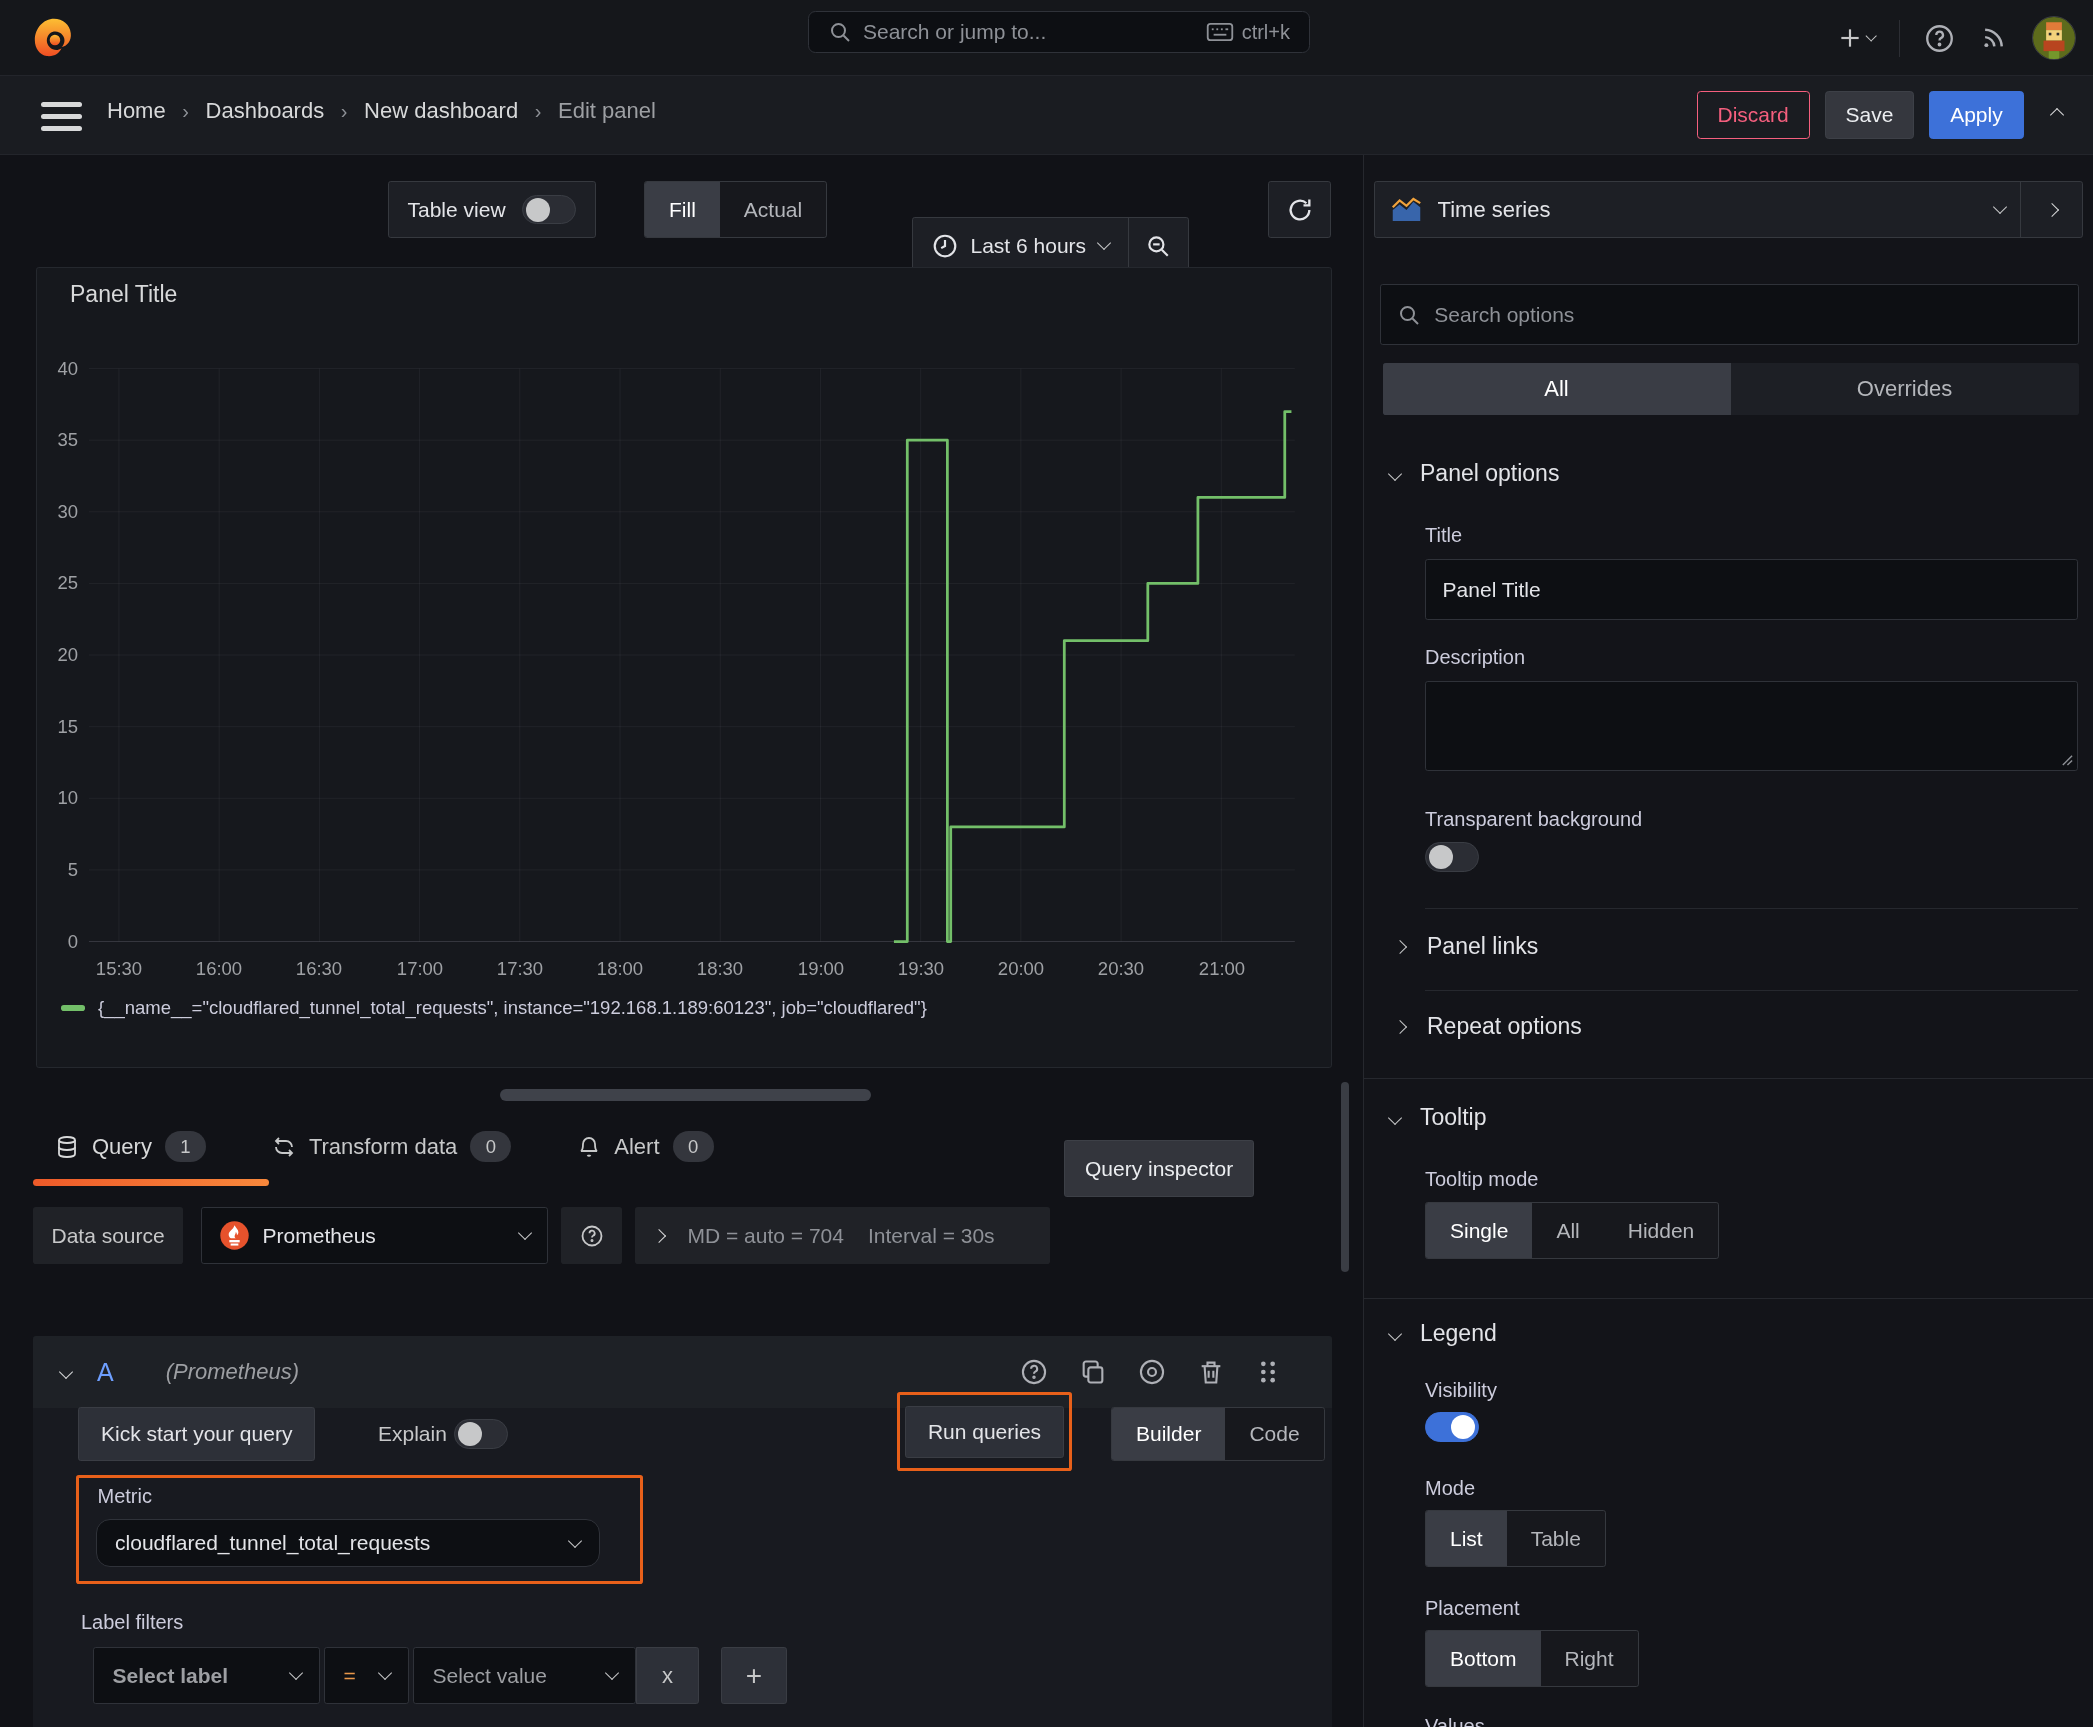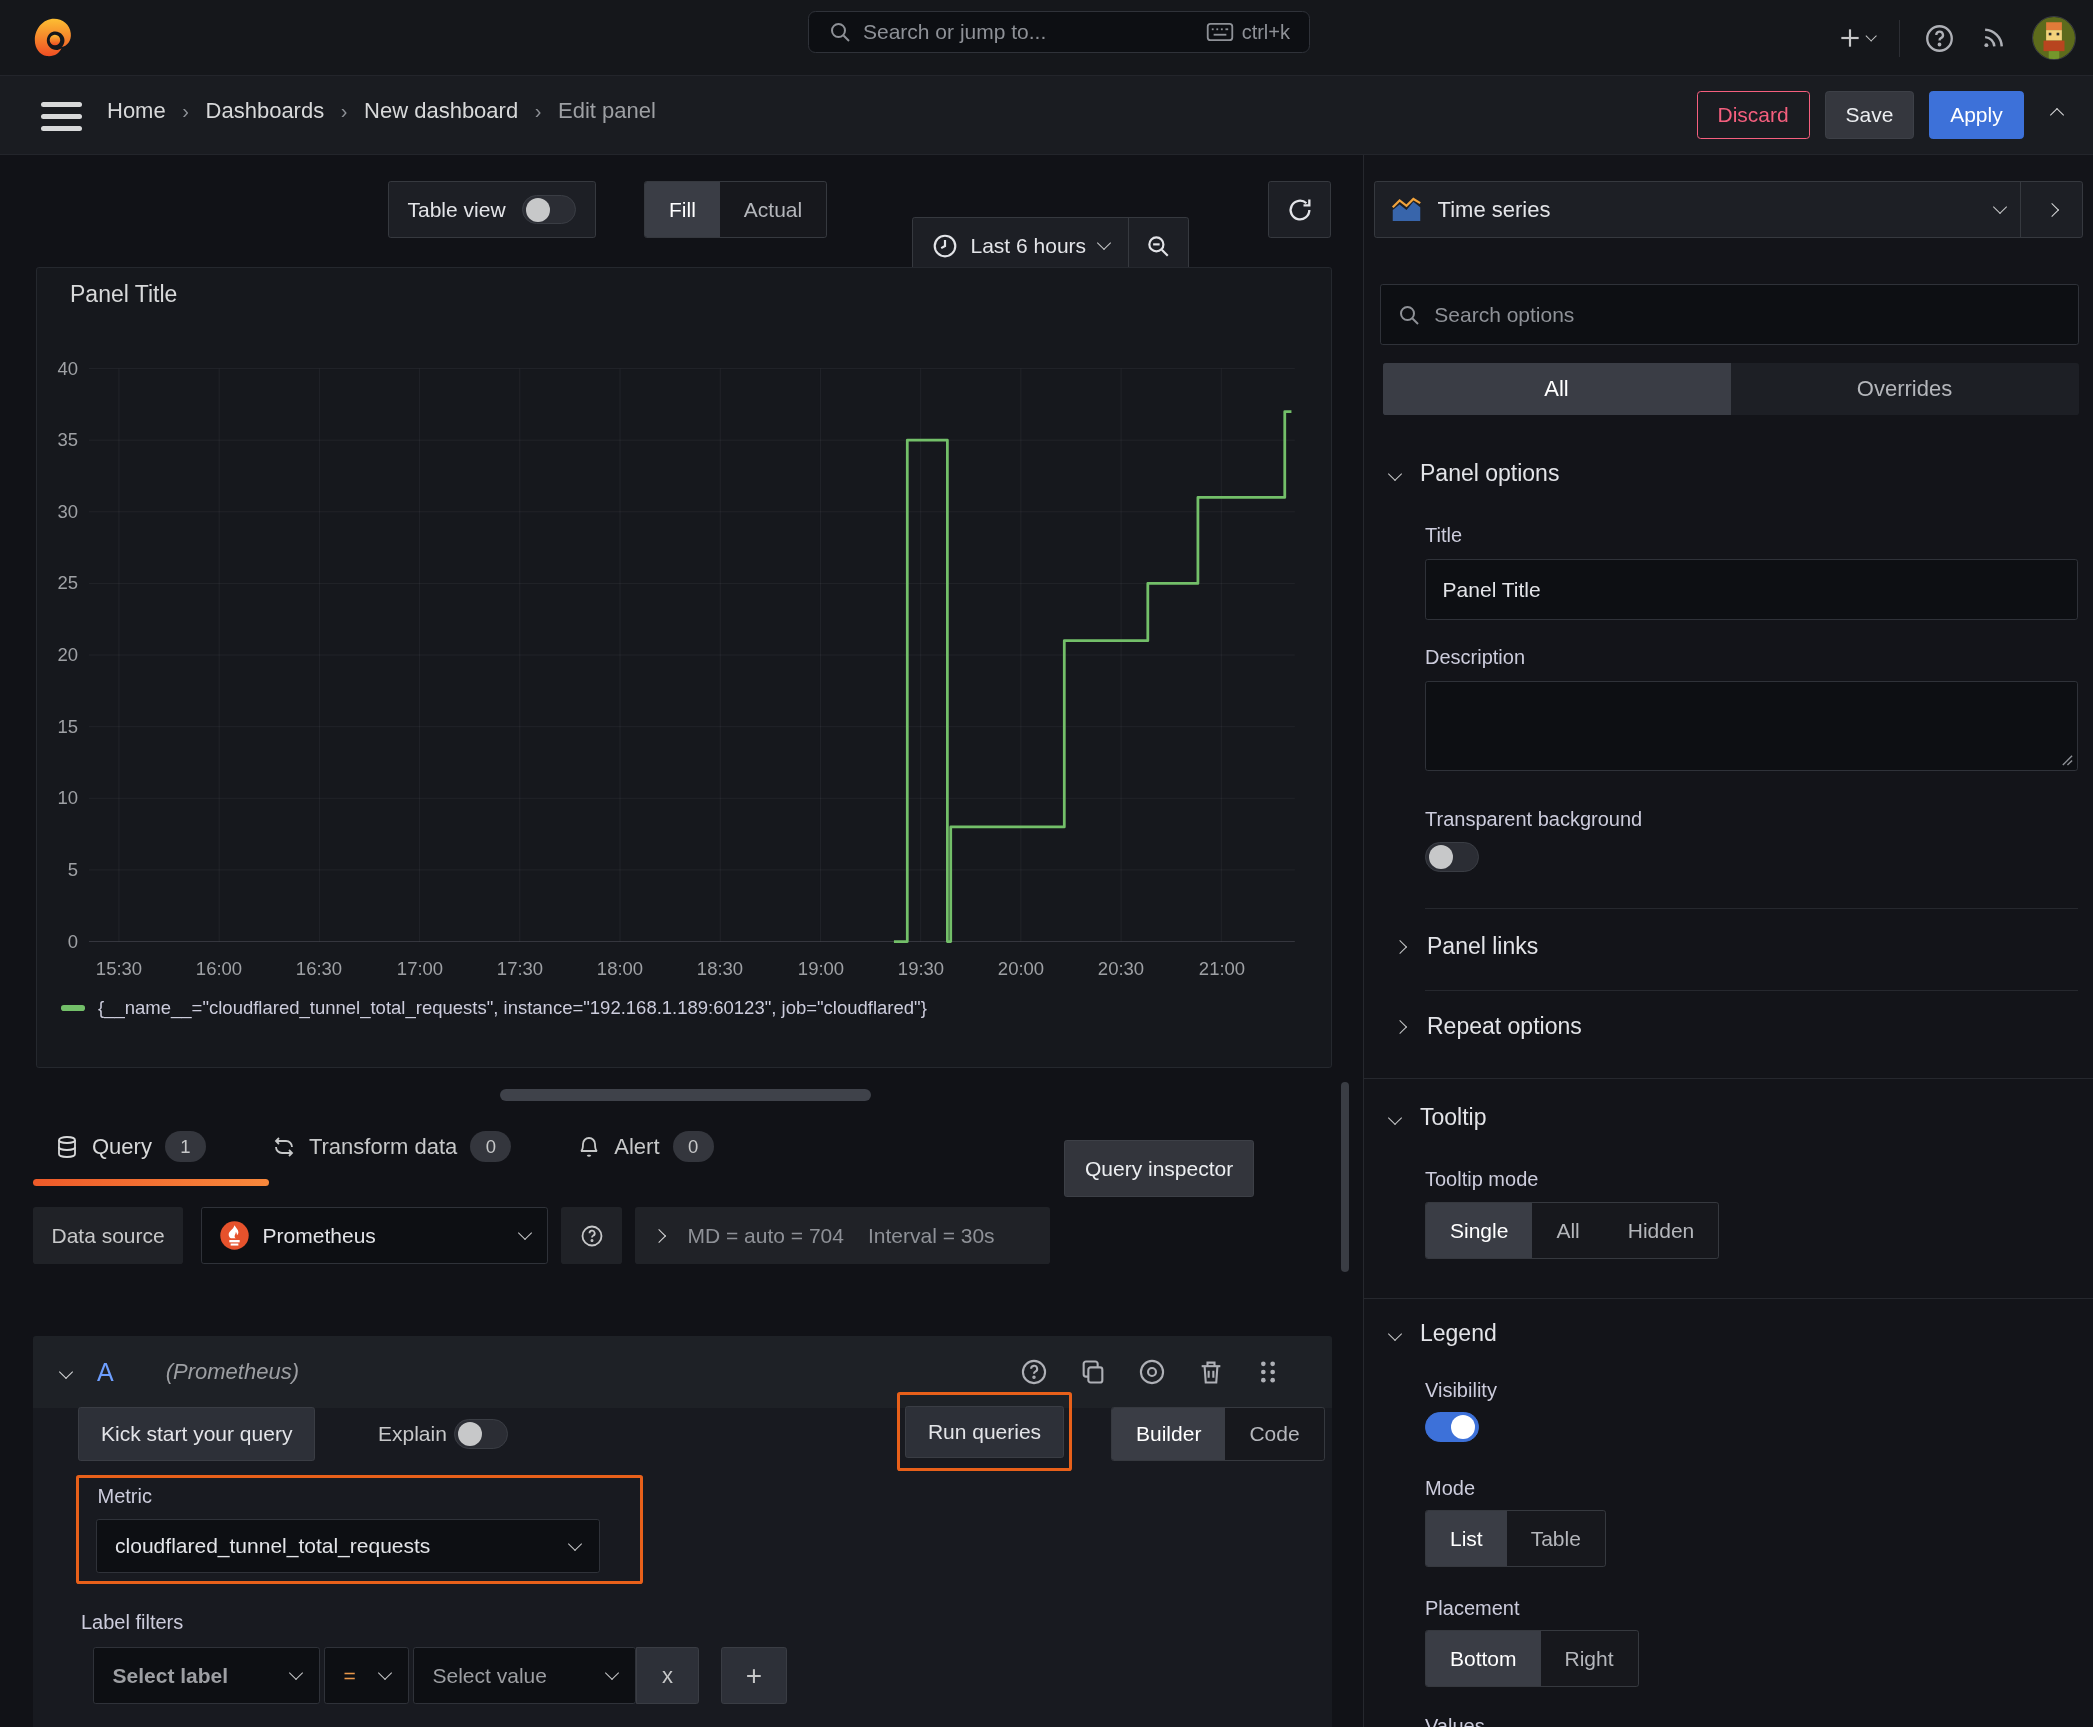--- a/index.html
+++ b/index.html
@@ -386,21 +386,21 @@
   <div class="abs hl-orange" style="left:897px;top:1392px;width:175px;height:79px;display:flex;align-items:center;justify-content:center;">
     <button class="run-btn">Run queries</button>
   </div>
   <div class="abs seg-group" style="left:1111px;top:1407px;">
     <div class="seg active" style="height:52px;">Builder</div>
     <div class="seg" style="height:52px;">Code</div>
   </div>
 
   <div class="abs hl-orange" style="left:76px;top:1475px;width:567px;height:109px;">
     <div class="o-abs field-label" style="left:18.5px;top:7.4px;">Metric</div>
-    <div class="o-abs dd" style="left:16.6px;top:41px;width:504px;height:54px;">
+    <div class="o-abs dd" style="left:16.6px;top:41px;width:504px;height:48px;border-radius:14px;">
       <span>cloudflared_tunnel_total_requests</span>
       <span class="chev down" style="margin-top:-4.6px;"></span>
     </div>
   </div>
 
   <div class="abs field-label" style="left:81px;top:1611px;">Label filters</div>
   <div class="abs dd" style="left:93px;top:1647px;width:227px;height:57px;">
     <span style="color:#9d9fa3;font-weight:bold;">Select label</span>
     <span class="chev down" style="margin-top:-4.6px;"></span>
   </div>

